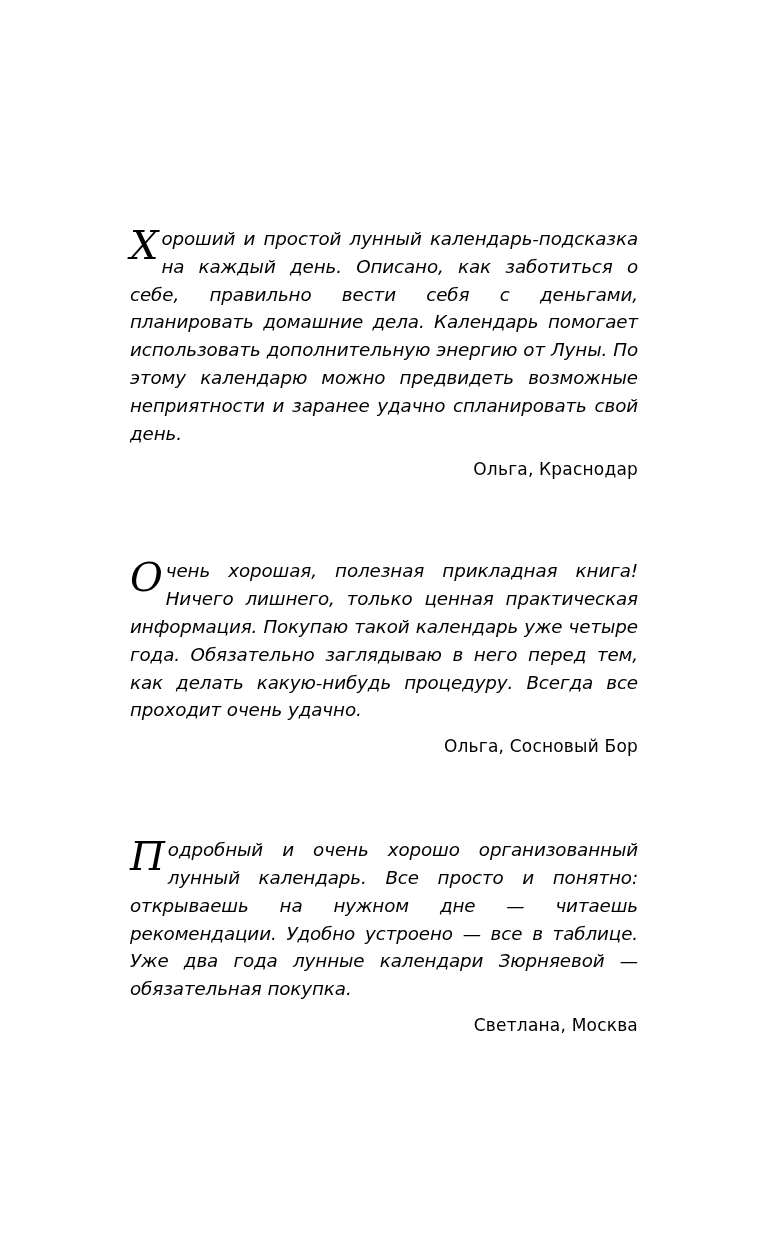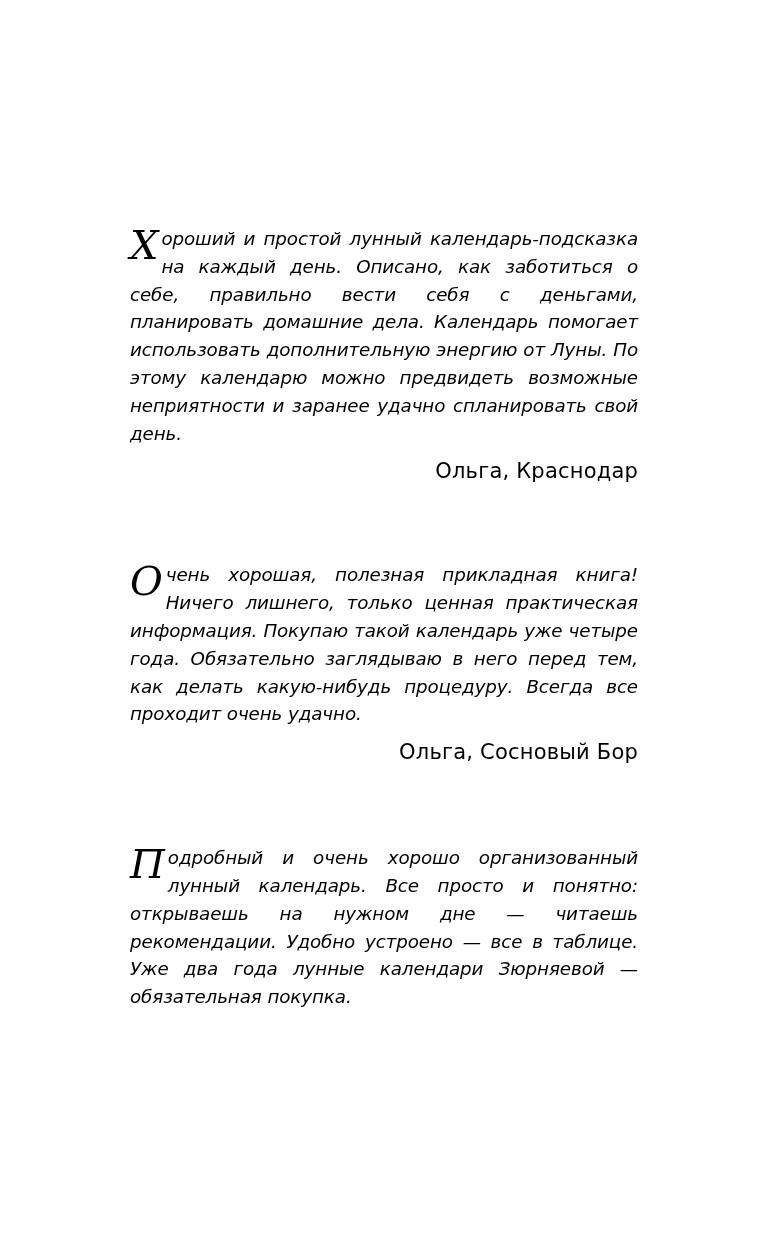--- a/index.html
+++ b/index.html
@@ -40,21 +40,21 @@
     font-weight: 400;
     font-size: 40px;
     line-height: 0.84;
     float: left;
     padding: 4px 2px 0 0;
     margin: 0 1px 0 0;
   }
   .attribution {
     font-family: "DejaVu Sans", sans-serif;
     font-style: normal;
-    font-size: 21px;
+    font-size: 17px;
     text-align: right;
     margin: 12px 0 0 0;
     letter-spacing: 0.2px;
   }
   .t1 { margin-bottom: 78px; }
   .t2 { margin-bottom: 80px; }
   .t3 { margin-bottom: 0; }
 </style>
 </head>
 <body>
@@ -66,15 +66,16 @@
     <p class="attribution">Ольга, Краснодар</p>
   </div>
 
   <div class="testimonial t2">
     <p class="testimonial-body"><span class="dropcap">О</span><span>чень хорошая, полезная прикладная книга! Ничего лишнего, только ценная практическая информация. Покупаю такой календарь уже четыре года. Обязательно заглядываю в него перед тем, как делать какую-нибудь процедуру. Всегда все проходит очень удачно.</span></p>
     <p class="attribution">Ольга, Сосновый Бор</p>
   </div>
 
   <div class="testimonial t3">
     <p class="testimonial-body"><span class="dropcap">П</span><span>одробный и очень хорошо организованный лунный календарь. Все просто и понятно: открываешь на нужном дне — читаешь рекомендации. Удобно устроено — все в таблице. Уже два года лунные календари Зюрняевой — обязательная покупка.</span></p>
+    <p class="attribution">Светлана, Москва</p>
   </div>
 
 </div>
 
 </body></html>

